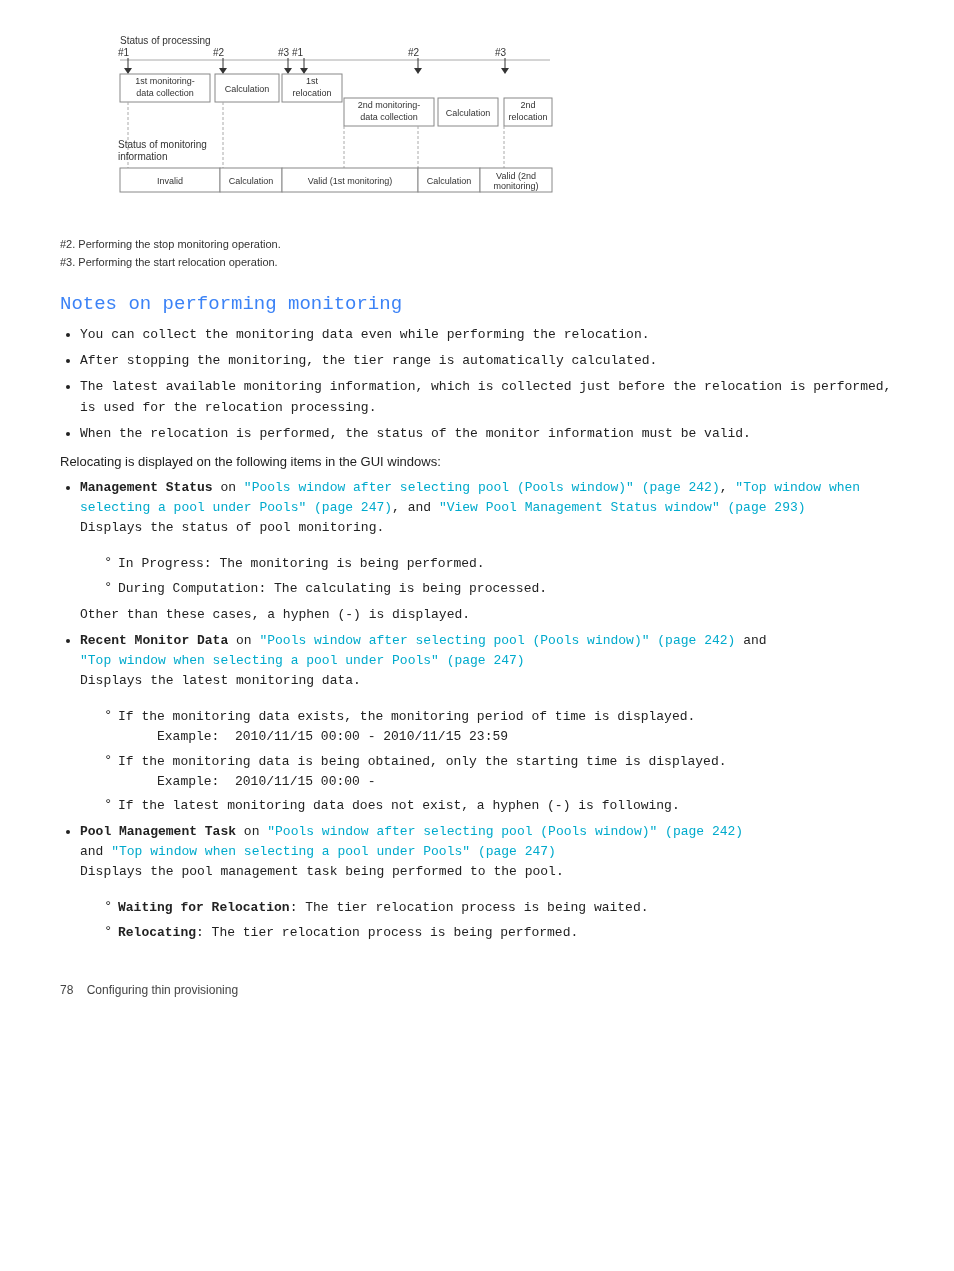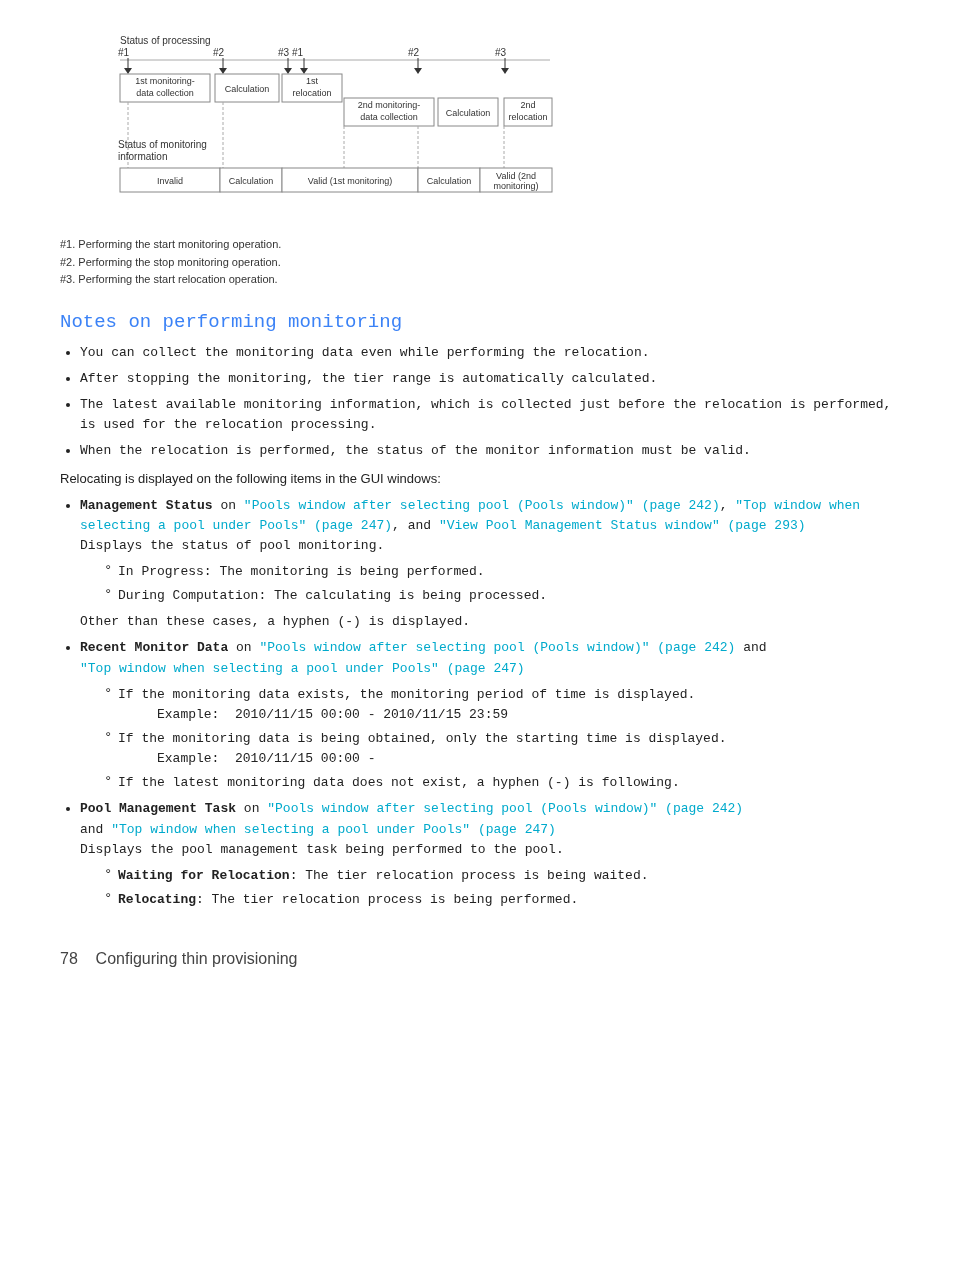--- a/index.html
+++ b/index.html
@@ -46,21 +46,21 @@
     .bullet-list li {
       list-style: disc;
       margin-bottom: 6px;
       line-height: 1.55;
       font-family: Liberation Mono, monospace;
     }
 
     
     .sub-bullet-list {
       margin-left: 24px;
-      margin-top: 6px;
+      margin-top: 16px;
       margin-bottom: 6px;
     }
 
     .sub-bullet-list li {
       list-style: none;
       position: relative;
       padding-left: 14px;
       margin-bottom: 4px;
       line-height: 1.55;
     }
@@ -81,21 +81,21 @@
 
     
     .para {
       margin-bottom: 6px;
       line-height: 1.55;
     }
 
     
     .page-footer {
       margin-top: 40px;
-      font-size: 16px;
+      font-size: 12px;
       color: #444;
       border-top: none;
     }
   </style>
 </head>
 <body>
 
 <div class="diagram-container">
   <svg class="diagram-svg" width="510" height="200">
 
@@ -167,21 +167,20 @@
 
     <rect x="358" y="138" width="62" height="24" fill="white" stroke="#888" stroke-width="1"></rect>
     <text x="389" y="154" font-size="9" fill="#333" text-anchor="middle">Calculation</text>
 
     <rect x="420" y="138" width="72" height="24" fill="white" stroke="#888" stroke-width="1"></rect>
     <text x="456" y="149" font-size="9" fill="#333" text-anchor="middle">Valid (2nd</text>
     <text x="456" y="159" font-size="9" fill="#333" text-anchor="middle">monitoring)</text>
   </svg>
 
   <div class="diagram-notes">
-    <div>#1. Performing the start monitoring operation.</div>
     <div>#2. Performing the stop monitoring operation.</div>
     <div>#3. Performing the start relocation operation.</div>
   </div>
 </div>
 
 <div>
   <h2 class="section-heading">Notes on performing monitoring</h2>
   <ul class="bullet-list">
     <li>You can collect the monitoring data even while performing the relocation.</li>
     <li>After stopping the monitoring, the tier range is automatically calculated.</li>
@@ -202,20 +201,21 @@
           <li>In Progress: The monitoring is being performed.</li>
           <li>During Computation: The calculating is being processed.</li>
         </ul>
         <p class="para">Other than these cases, a hyphen (-) is displayed.</p>
       </div>
     </li>
 
     <li>
       <span class="bold">Recent Monitor Data</span><span> on </span><a class="link" href="#">"Pools window after selecting pool (Pools window)" (page 242)</a><span> and </span><br><a class="link" href="#">"Top window when selecting a pool under Pools" (page 247)</a>
       <div class="indent-content">
+        <p class="para">Displays the latest monitoring data.</p>
         <ul class="sub-bullet-list">
           <li>
             If the monitoring data exists, the monitoring period of time is displayed.<br>
             &nbsp;&nbsp;&nbsp;&nbsp;&nbsp;Example:&nbsp; 2010/11/15 00:00 - 2010/11/15 23:59
           </li>
           <li>
             If the monitoring data is being obtained, only the starting time is displayed.<br>
             &nbsp;&nbsp;&nbsp;&nbsp;&nbsp;Example:&nbsp; 2010/11/15 00:00 -
           </li>
           <li>If the latest monitoring data does not exist, a hyphen (-) is following.</li>

